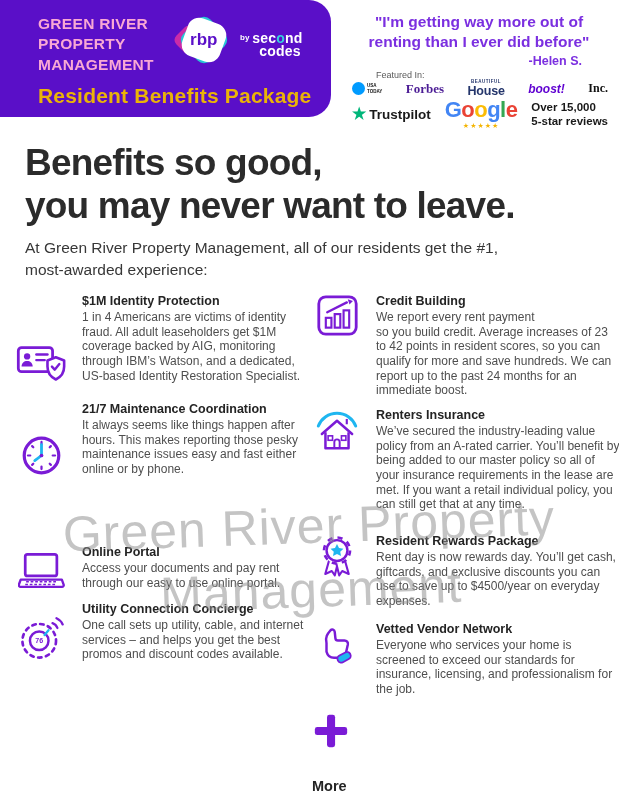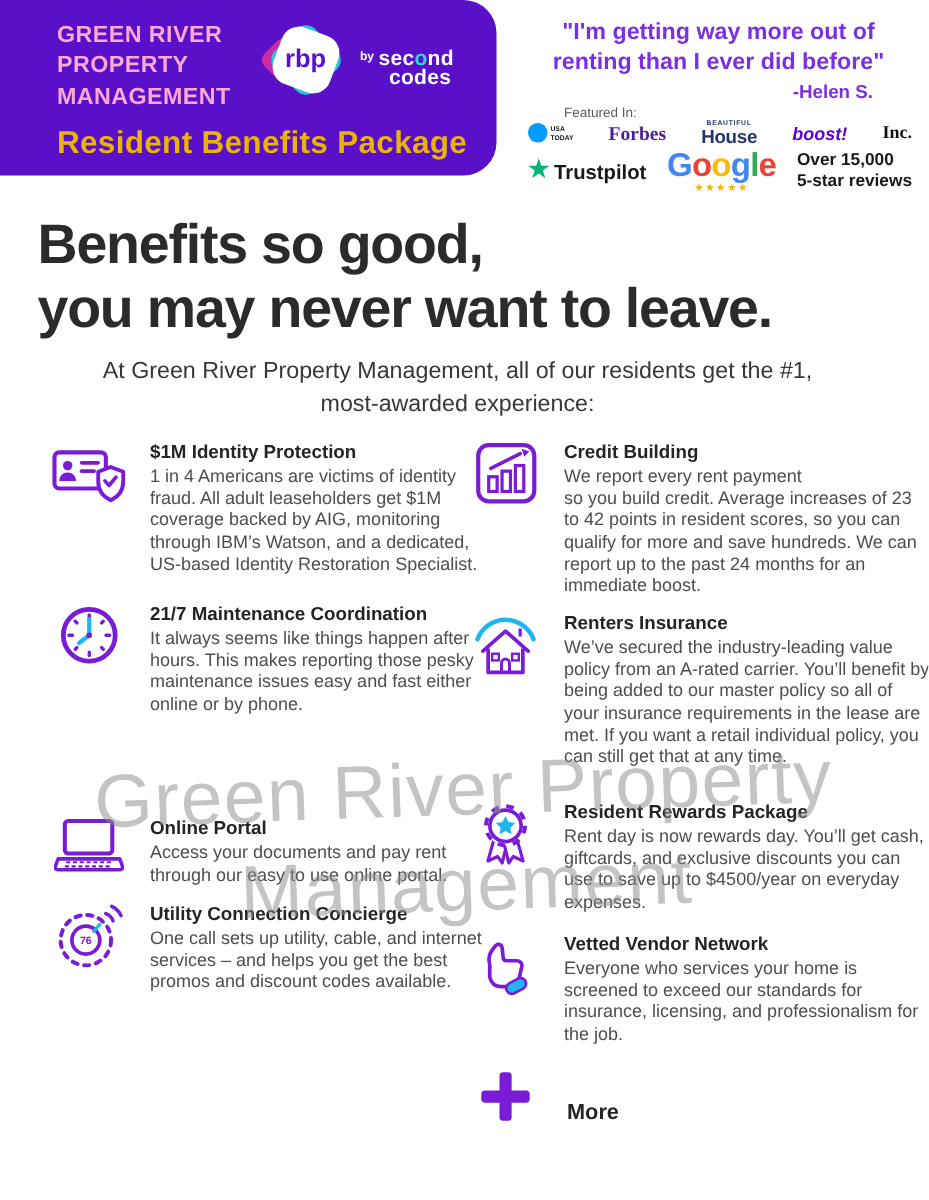--- a/index.html
+++ b/index.html
@@ -59,32 +59,32 @@
   .google{display:flex;flex-direction:column;align-items:center;line-height:1;}
   .google-word{font-size:22px;font-weight:600;letter-spacing:-.5px;}
   .g-blue{color:#4285F4}.g-red{color:#EA4335}.g-yellow{color:#FBBC05}.g-green{color:#34A853}
   .g-stars{font-size:7px;color:#F4B400;letter-spacing:1px;margin-top:1px;}
   .reviews-txt{font-size:11.5px;font-weight:800;color:#191919;line-height:1.25;}
 
   
   .h1{position:absolute;left:25px;top:141px;font-size:37px;font-weight:800;color:var(--ink);
       line-height:1.17;letter-spacing:-.8px;}
   .subtitle{position:absolute;left:25px;top:237px;width:560px;font-size:15.5px;color:#373737;
-      line-height:1.4;white-space:pre-line;text-align:center;}
+      line-height:1.4;white-space:pre-line;}
 
   
   .benefit{position:absolute;display:flex;gap:14px;align-items:flex-start;}
   .bicon{flex:0 0 54px;display:flex;justify-content:center;}
   .btxt{flex:1;}
   .b-title{font-size:12.5px;font-weight:700;color:#242424;margin-bottom:2px;}
   .b-body{font-size:12px;color:var(--body);line-height:1.22;white-space:pre-line;}
-  .colL{left:32px;width:296px;}
+  .colL{left:14px;width:296px;align-items:flex-end;}
   .colR{left:312px;width:302px;}
   .colR .bicon{flex-basis:50px;}
-  .more-row{position:absolute;left:312px;top:712px;display:flex;gap:16px;align-items:flex-end;}
+  .more-row{position:absolute;left:312px;top:712px;display:flex;gap:16px;align-items:flex-start;flex-direction:column;}
   .more-label{font-size:14.5px;font-weight:800;color:#242424;}
 
   
   .watermark{position:absolute;left:28px;top:494px;width:564px;text-align:center;z-index:40;
       font-size:50px;font-weight:300;color:#8f8f8f;opacity:.52;transform:rotate(-2deg);
       line-height:1.28;letter-spacing:1px;pointer-events:none;}
 </style>
 </head>
 <body>
 

